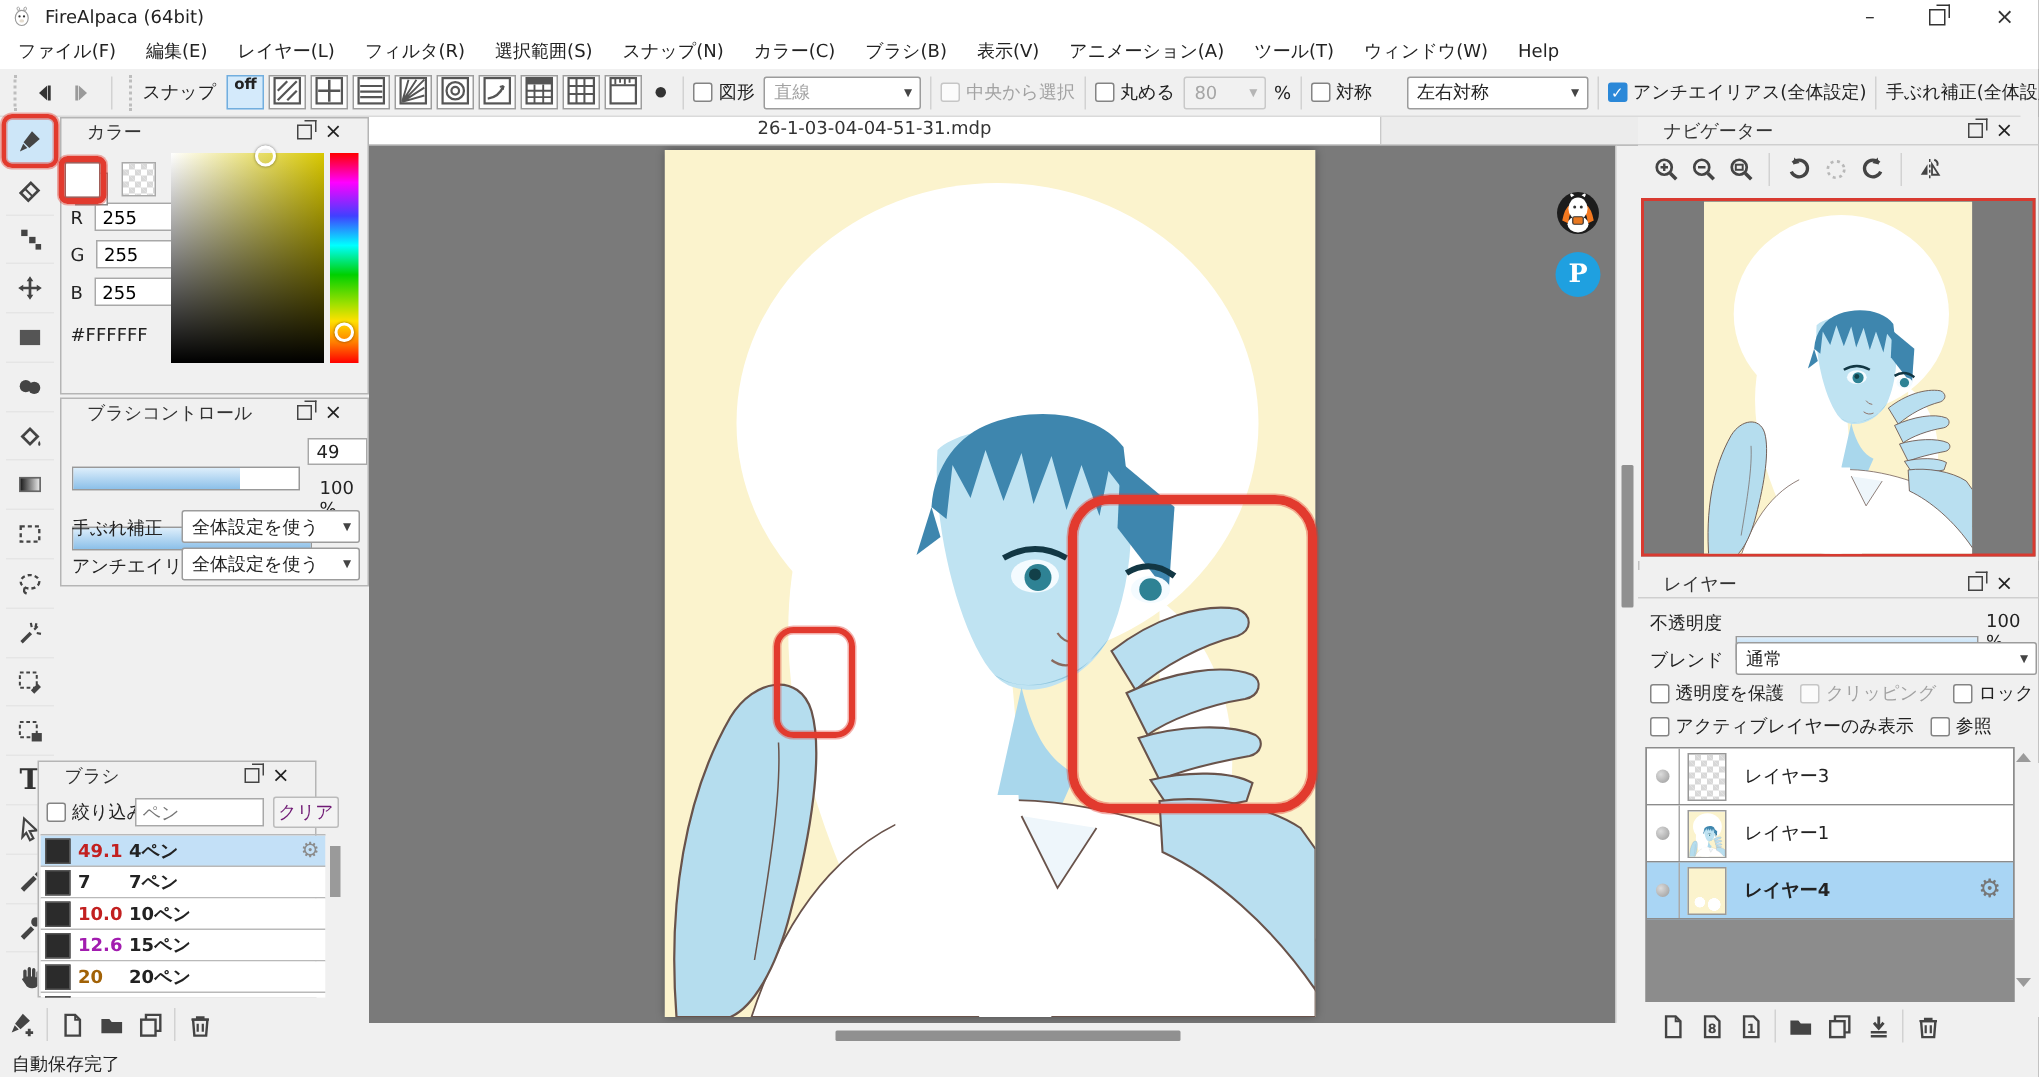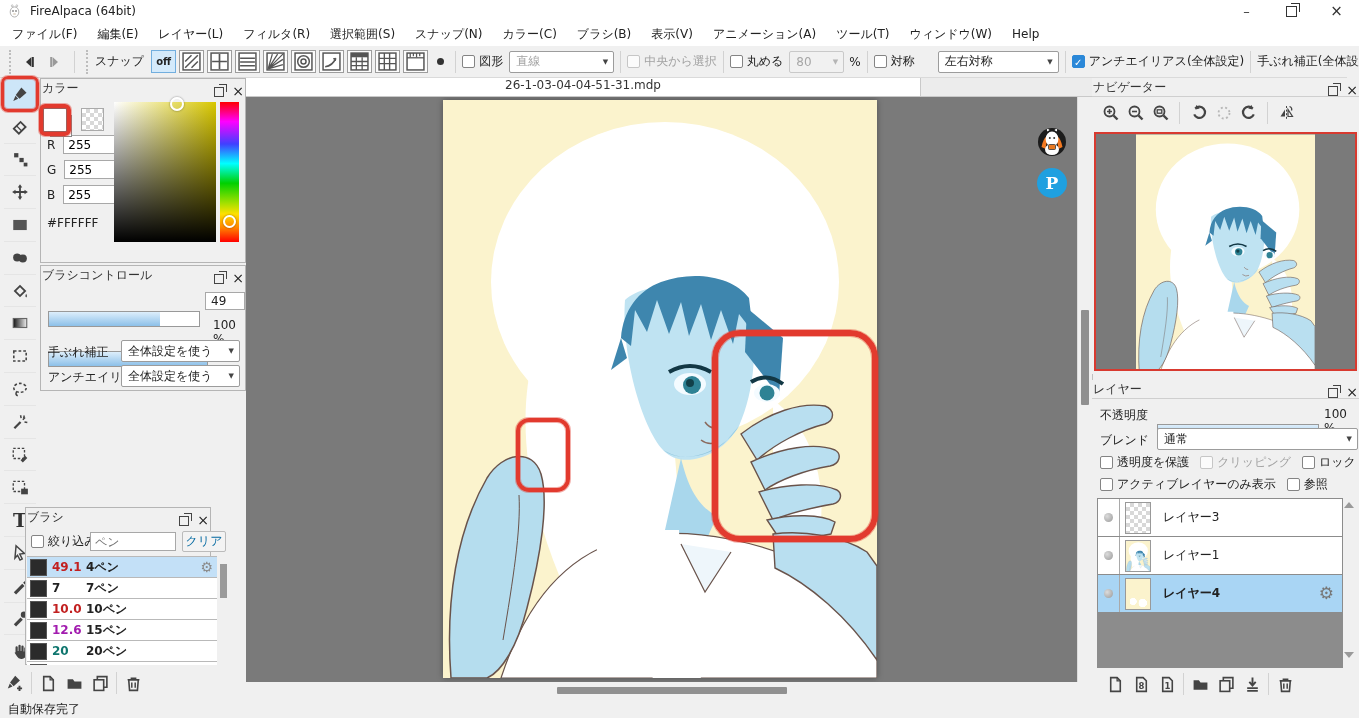--- a/index.html
+++ b/index.html
@@ -13,34 +13,34 @@
   .winbtn{width:45px;display:flex;align-items:center;justify-content:center;font-size:13px;color:#333}
   .restore-ic{width:9px;height:9px;border:1px solid #333;position:relative;background:#fff}
   .restore-ic span{position:absolute;right:-4px;top:-4px;width:8px;height:8px;border:1px solid #333;border-bottom:none;border-left:none}
   #menubar{position:absolute;top:22px;left:0;right:0;height:24px;background:#fff;display:flex;align-items:center;padding-left:2px}
   .mi{padding:0 10px;height:100%;display:flex;align-items:center;white-space:nowrap}
   
   #toolbar{position:absolute;top:46px;left:0;right:12px;height:31px;background:#f0f0f0;border-bottom:1px solid #dadada;display:flex;align-items:center;padding:0 4px;white-space:nowrap}
   .vsep{width:1px;height:22px;background:#d2d2d2;margin:0 6px;flex:none}
   .handle{width:0;height:24px;border-left:2px dotted #bdbdbd;margin:0 5px;flex:none}
   .tbbtn{width:26px;height:26px;display:flex;align-items:center;justify-content:center;flex:none}
-  .snapb{width:23px;height:21px;border:1px solid #9d9d9d;background:#fcfcfc;display:flex;align-items:center;justify-content:center;margin-right:3px;flex:none}
+  .snapb{width:23px;height:21px;border:1px solid #9d9d9d;background:#fcfcfc;display:flex;justify-content:center;margin-right:3px;flex:none}
   .snapb.sel{background:#d4eafb;border-color:#72aede;font-weight:bold;font-size:10px}
   .combo{display:inline-flex;align-items:center;background:#fff;border:1px solid #9c9c9c;border-radius:2px;height:20px;padding:0 5px 0 6px;flex:none}
   .combo .car{font-size:7px;color:#444;margin-left:auto;padding-left:6px}
   .combo.dis{background:#f1f1f1;color:#a6a6a6;border-color:#c9c9c9}
   .combo.dis .car{color:#b5b5b5}
   .cb{width:13px;height:13px;border:1px solid #848484;border-radius:2px;background:#fff;display:inline-block;flex:none;box-sizing:border-box}
   .cb.on{background:#2b88d8;border-color:#2b88d8;color:#fff;text-align:center;font-size:10px;line-height:13px}
   .cb.dis{border-color:#c6c6c6;background:#fbfbfb}
   .cblab{margin-left:4px}
   .dim{color:#a2a2a2}
   
   .panel{position:absolute;background:#f0f0f0;border:1px solid #b5b5b5;box-sizing:border-box}
-  .ptitle{height:18px;display:flex;align-items:flex-end;padding:0 1px;font-size:12px;color:#333}
+  .ptitle{height:18px;display:flex;align-items:center;padding:0 17px;font-size:12px;color:#333}
   .ptitle .sp{flex:1}
   .float-ic{width:8px;height:8px;border:1px solid #444;position:relative;background:#f0f0f0;margin-right:8px}
   .float-ic span{position:absolute;right:-4px;top:-4px;width:7px;height:7px;border:1px solid #444;border-bottom:none;border-left:none}
   .x-ic{font-size:14px;line-height:12px;color:#222}
   
   #toolstrip{position:absolute;left:0;top:78px;width:40px;height:589px;background:#f0f0f0;display:flex;flex-direction:column;align-items:center}
   .tool{width:32px;height:32px;display:flex;align-items:center;justify-content:center;position:relative;border-top:1px solid #e5e5e5}
   .tool:first-child{border-top:none}
   .tool.sel{background:#cde6f8;border-radius:3px}
   .ttool{font-size:19px;font-weight:bold;color:#333;font-family:"DejaVu Serif","Liberation Serif",serif}
@@ -627,21 +627,21 @@
       <span class="sp"></span>
     <span class="float-ic">
         <span></span>
       </span>
     <span class="x-ic">×</span>
   </div>
   <div class="abs" style="left:5px;top:23px;display:flex;align-items:center;width:196px">
     <span class="cb"></span>
     <span class="cblab" style="width:42px;overflow:hidden;white-space:nowrap;flex:none">絞り込み</span>
     <input style="width: 76px; height: 17px; border: 1px solid rgb(168, 168, 168); font: 12px &quot;DejaVu Sans&quot;, sans-serif; padding: 0px 4px; background: rgb(255, 255, 255);" placeholder="ペン">
-    <span style="margin-left:6px;width:42px;height:19px;border:1px solid #bbb;background:#f3f3f3;color:#0369a1;display:inline-flex;align-items:center;justify-content:center;border-radius:2px">クリア</span>
+    <span style="margin-left:6px;width:42px;height:19px;border:1px solid #bbb;background:#f3f3f3;color:#701a75;display:inline-flex;align-items:center;justify-content:center;border-radius:2px">クリア</span>
   </div>
   <div class="abs" style="left:1px;top:48px;width:190px;height:108px;overflow:hidden;border-top:1px solid #b9b9b9">
     <div class="brow sel">
       <span class="bthumb"></span>
       <span class="bsize" style="color: rgb(194, 32, 32);">49.1</span>
       <span class="bname">4ペン</span>
       <span class="gear">⚙</span>
     </div>
     <div class="brow">
       <span class="bthumb"></span>
@@ -653,21 +653,21 @@
       <span class="bsize" style="color: rgb(194, 32, 32);">10.0</span>
       <span class="bname">10ペン</span>
     </div>
     <div class="brow">
       <span class="bthumb"></span>
       <span class="bsize" style="color: #a21caf;">12.6</span>
       <span class="bname">15ペン</span>
     </div>
     <div class="brow">
       <span class="bthumb"></span>
-      <span class="bsize" style="color: #0f766e;">20</span>
+      <span class="bsize" style="color: #a16207;">20</span>
       <span class="bname">20ペン</span>
     </div>
     <div class="brow">
       <span class="bthumb"></span>
 
       <span class="bname">50ペン</span>
     </div>
   </div>
   <div class="abs" style="left:192px;top:48px;width:12px;height:108px;background:#f0f0f0">
     <span class="abs" style="left:2px;top:8px;width:7px;height:34px;background:#9a9a9a"></span>

